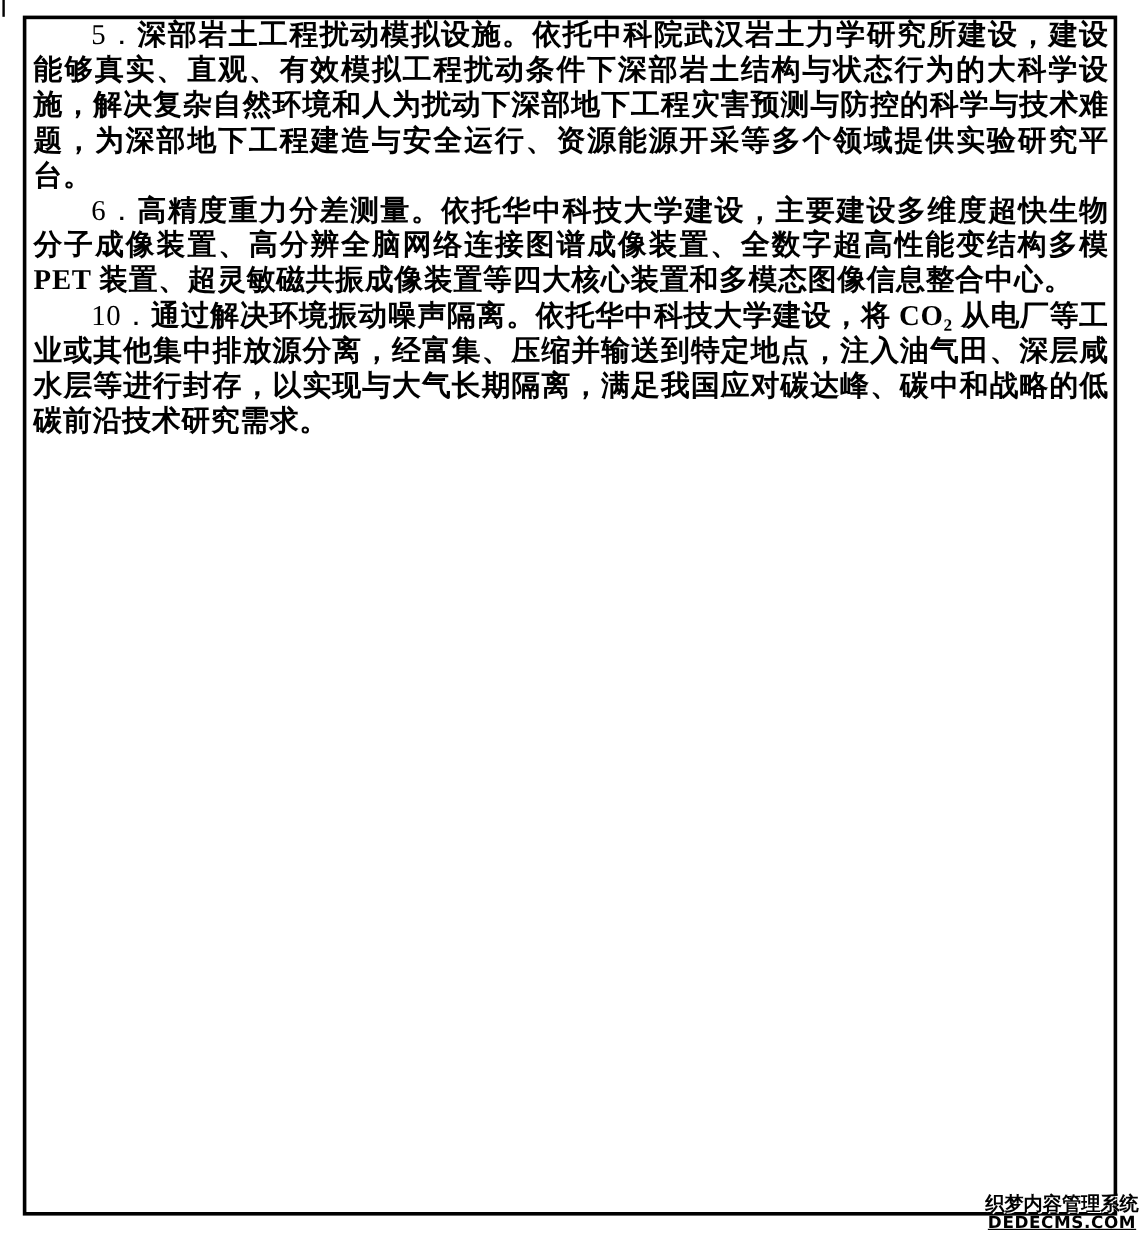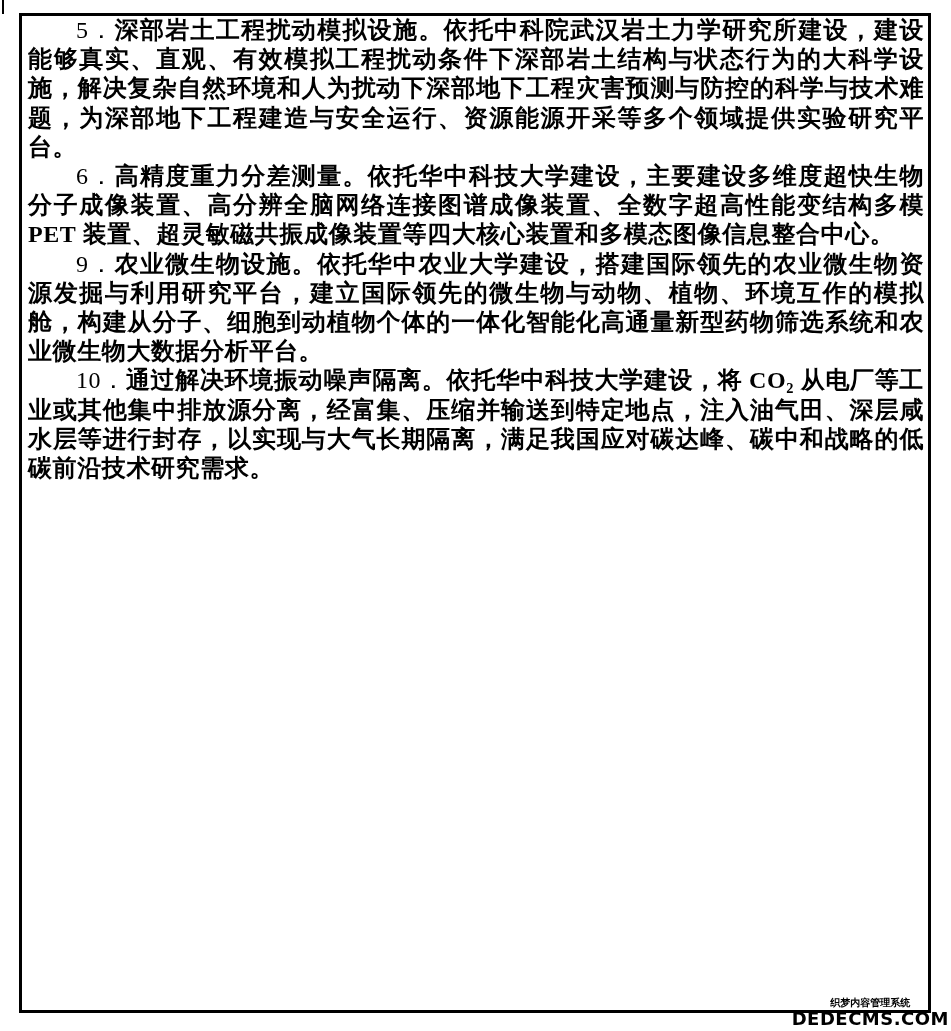--- a/index.html
+++ b/index.html
@@ -63,39 +63,39 @@
     position: absolute;
     right: 2px;
     bottom: 4px;
     text-align: center;
     font-weight: bold;
     color: #000000;
     font-family: "DejaVu Sans", sans-serif;
     text-shadow: 1px 1px 0 #ffffff;
   }
   .wm-cn {
-    font-size: 10px;
+    font-size: 16px;
     line-height: 17px;
     letter-spacing: 0;
   }
   .wm-en {
-    font-size: 18px;
+    font-size: 14px;
     line-height: 16px;
     letter-spacing: 0.5px;
+    text-decoration: underline;
   }
 </style>
 </head>
 <body>
 
 <div class="page">
   <div class="edge-stub"></div>
   <div class="border-box"></div>
   <div class="content">
       <p><span class="p-num">5．</span><span class="p-title">深部岩土工程扰动模拟设施。</span><span class="p-body">依托中科院武汉岩土力学研究所建设，建设能够真实、直观、有效模拟工程扰动条件下深部岩土结构与状态行为的大科学设施，解决复杂自然环境和人为扰动下深部地下工程灾害预测与防控的科学与技术难题，为深部地下工程建造与安全运行、资源能源开采等多个领域提供实验研究平台。</span></p>
       <p><span class="p-num">6．</span><span class="p-title">高精度重力分差测量。</span><span class="p-body">依托华中科技大学建设，主要建设多维度超快生物分子成像装置、高分辨全脑网络连接图谱成像装置、全数字超高性能变结构多模 PET 装置、超灵敏磁共振成像装置等四大核心装置和多模态图像信息整合中心。</span></p>
-      <p><span class="p-num">9．</span><span class="p-title">农业微生物设施。</span><span class="p-body">依托华中农业大学建设，搭建国际领先的农业微生物资源发掘与利用研究平台，建立国际领先的微生物与动物、植物、环境互作的模拟舱，构建从分子、细胞到动植物个体的一体化智能化高通量新型药物筛选系统和农业微生物大数据分析平台。</span></p>
       <p><span class="p-num">10．</span><span class="p-title">通过解决环境振动噪声隔离。</span><span class="p-body">依托华中科技大学建设，将 CO₂ 从电厂等工业或其他集中排放源分离，经富集、压缩并输送到特定地点，注入油气田、深层咸水层等进行封存，以实现与大气长期隔离，满足我国应对碳达峰、碳中和战略的低碳前沿技术研究需求。</span></p>
     </div>
   <div class="watermark">
     <div class="wm-cn">织梦内容管理系统</div>
     <div class="wm-en">DEDECMS.COM</div>
   </div>
 </div>
 
 </body></html>

